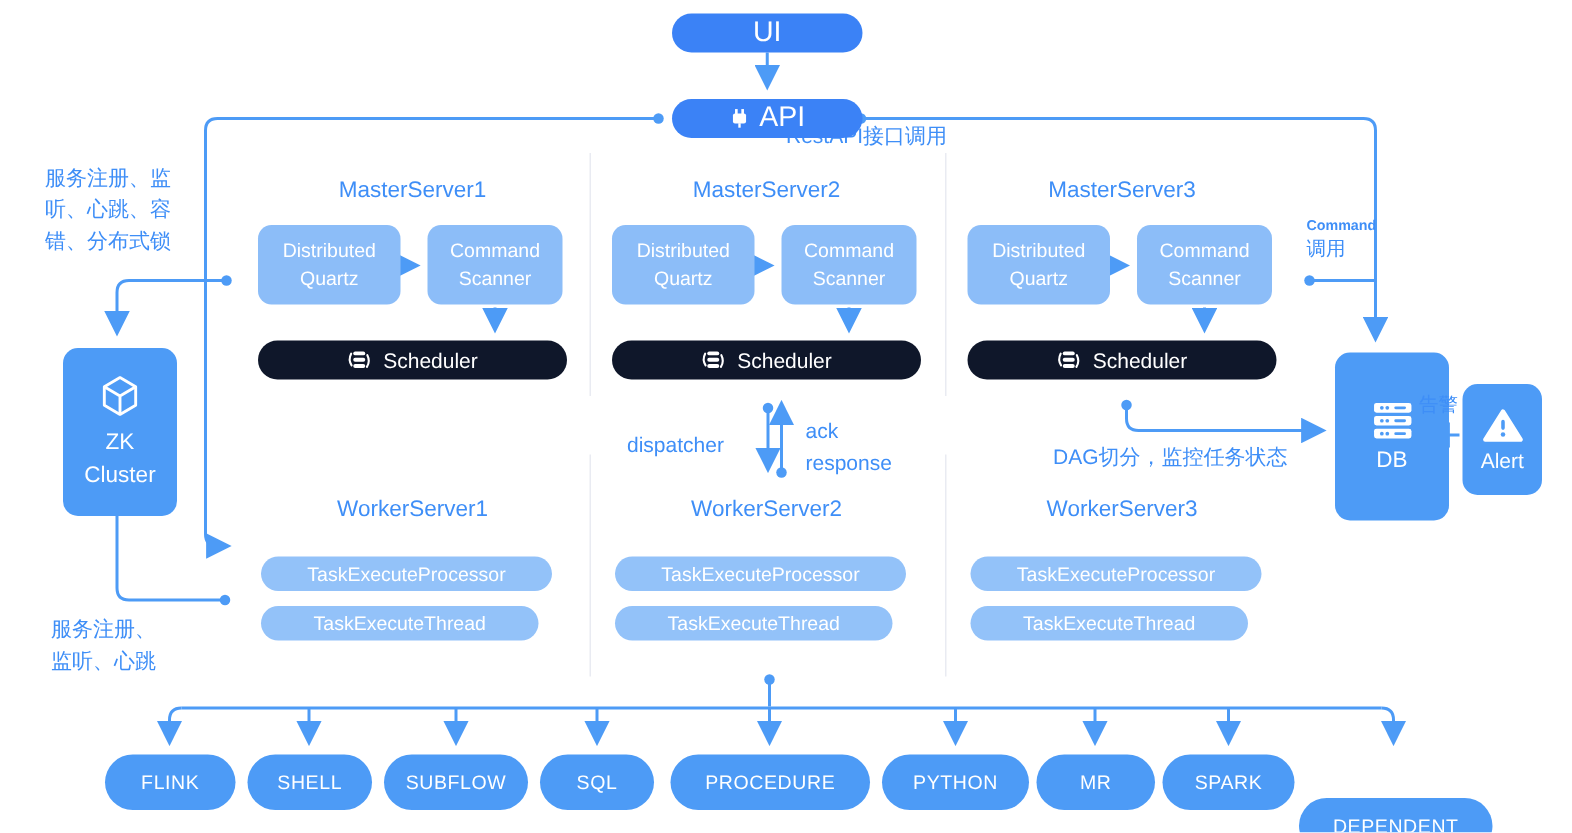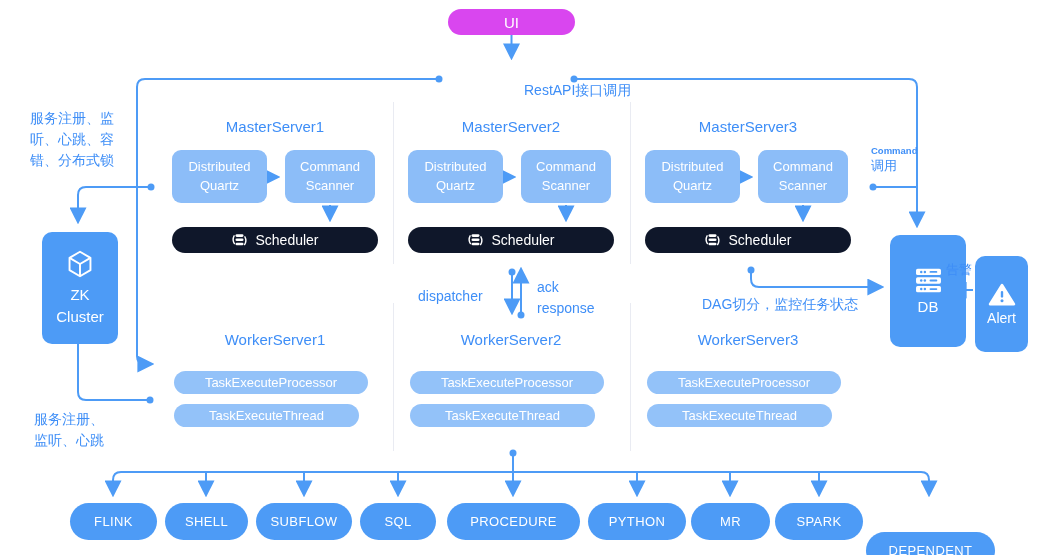--- a/index.html
+++ b/index.html
@@ -1,21 +1,21 @@
 <!DOCTYPE html>
 <html><head>
 <meta charset="utf-8">
 <style>
   html,body{margin:0;padding:0;background:#fff;}
   #canvas{position:relative;width:1048px;height:555px;background:#fff;overflow:hidden;
           font-family:"Liberation Sans",sans-serif;}
   .abs{position:absolute;}
   svg.layer{position:absolute;left:0;top:0;z-index:1;}
   .node{z-index:2;display:flex;align-items:center;justify-content:center;color:#fff;box-sizing:border-box;}
-  .pill-blue{background:#d946ef;border-radius:13px;font-size:15px;text-align:center;}
+  .pill-blue{background:#3b82f6;border-radius:13px;font-size:19px;text-align:center;}
   .box-light{background:#8cbdf8;border-radius:9px;font-size:13px;text-align:center;line-height:1.4;}
   .sched{background:#0f172a;border-radius:13px;font-size:14px;gap:7px;}
   .wpill{background:#93c2f9;border-radius:12px;font-size:13px;}
   .task{background:#4d9bf6;border-radius:19px;font-size:13px;font-weight:500;letter-spacing:.4px;}
   .bigbox{background:#4d9bf6;border-radius:10px;flex-direction:column;text-align:center;}
   .title{z-index:2;color:#3e8ef7;font-size:15px;font-weight:400;text-align:center;}
   .lbl{z-index:2;color:#3e8ef7;font-size:14px;line-height:1.5;}
   .divider{z-index:0;width:1px;background:#e9ebf2;}
 </style>
 </head>
@@ -73,20 +73,29 @@
       <circle cx="521" cy="315" r="3.5"></circle>
         <circle cx="513" cy="453" r="3.5"></circle>
       <circle cx="150" cy="400" r="3.5"></circle>
     </g>
   </svg>
 
   <div class="abs node pill-blue" style="left:448px;top:9px;width:127px;height:26px;">
     <span>UI</span>
   </div>
   <div class="abs lbl" style="left:524px;top:38px;margin-top:42px;">RestAPI接口调用</div>
+  <div class="abs node pill-blue" style="left:448px;top:66px;width:127px;height:26px;gap:6px;">
+    <svg width="14" height="14" viewBox="0 0 16 16">
+      <rect x="4.6" y="0.8" width="2" height="4.4" fill="#fff"></rect>
+      <rect x="9.4" y="0.8" width="2" height="4.4" fill="#fff"></rect>
+      <rect x="3" y="4.2" width="10" height="7.6" rx="1.6" fill="#fff"></rect>
+      <rect x="7.1" y="11.6" width="1.8" height="3.4" fill="#fff"></rect>
+    </svg>
+    <span>API</span>
+  </div>
 
   <div class="abs node bigbox" style="left:42px;top:232px;width:76px;height:112px;font-size:15px;line-height:1.5;">
     <svg width="32" height="32" viewBox="0 0 30 30" style="margin-bottom:4px;">
       <g stroke="#fff" stroke-width="1.8" fill="none" stroke-linejoin="round">
         <path d="M15 3.5 L24.8 9.2 V20.8 L15 26.5 L5.2 20.8 V9.2 Z"></path>
         <path d="M5.2 9.2 L15 15 L24.8 9.2 M15 15 V26.5"></path>
       </g>
     </svg>
     <span style="width:58px;">ZK Cluster</span>
   </div>
@@ -171,21 +180,21 @@
         <circle cx="6" cy="20.3" r="1.2"></circle>
           <circle cx="9.5" cy="20.3" r="1.2"></circle>
           <rect x="14" y="19.4" width="7.5" height="1.8" rx="0.9"></rect>
       </g>
     </svg>
     <span>DB</span>
   </div>
 
   <div class="abs lbl" style="left:946px;top:260px;font-size:13px;">告警</div>
 
-  <div class="abs node bigbox" style="left:975px;top:256px;width:53px;height:96px;font-size:14px;">
+  <div class="abs node bigbox" style="left:975px;top:256px;width:53px;height:74px;font-size:14px;">
     <svg width="28" height="24" viewBox="0 0 26 22" style="margin-bottom:3px;">
       <path d="M13 2 L24 19.5 H2 Z" fill="#fff" stroke="#fff" stroke-width="2.6" stroke-linejoin="round"></path>
       <rect x="11.9" y="7.2" width="2.2" height="6.2" rx="1.1" fill="#4d9bf6"></rect>
       <circle cx="13" cy="16.3" r="1.4" fill="#4d9bf6"></circle>
     </svg>
     <span>Alert</span>
   </div>
 
   <div class="abs node task" style="left:70px;top:503px;width:87px;height:37px;">FLINK</div>
   <div class="abs node task" style="left:165px;top:503px;width:83px;height:37px;">SHELL</div>

